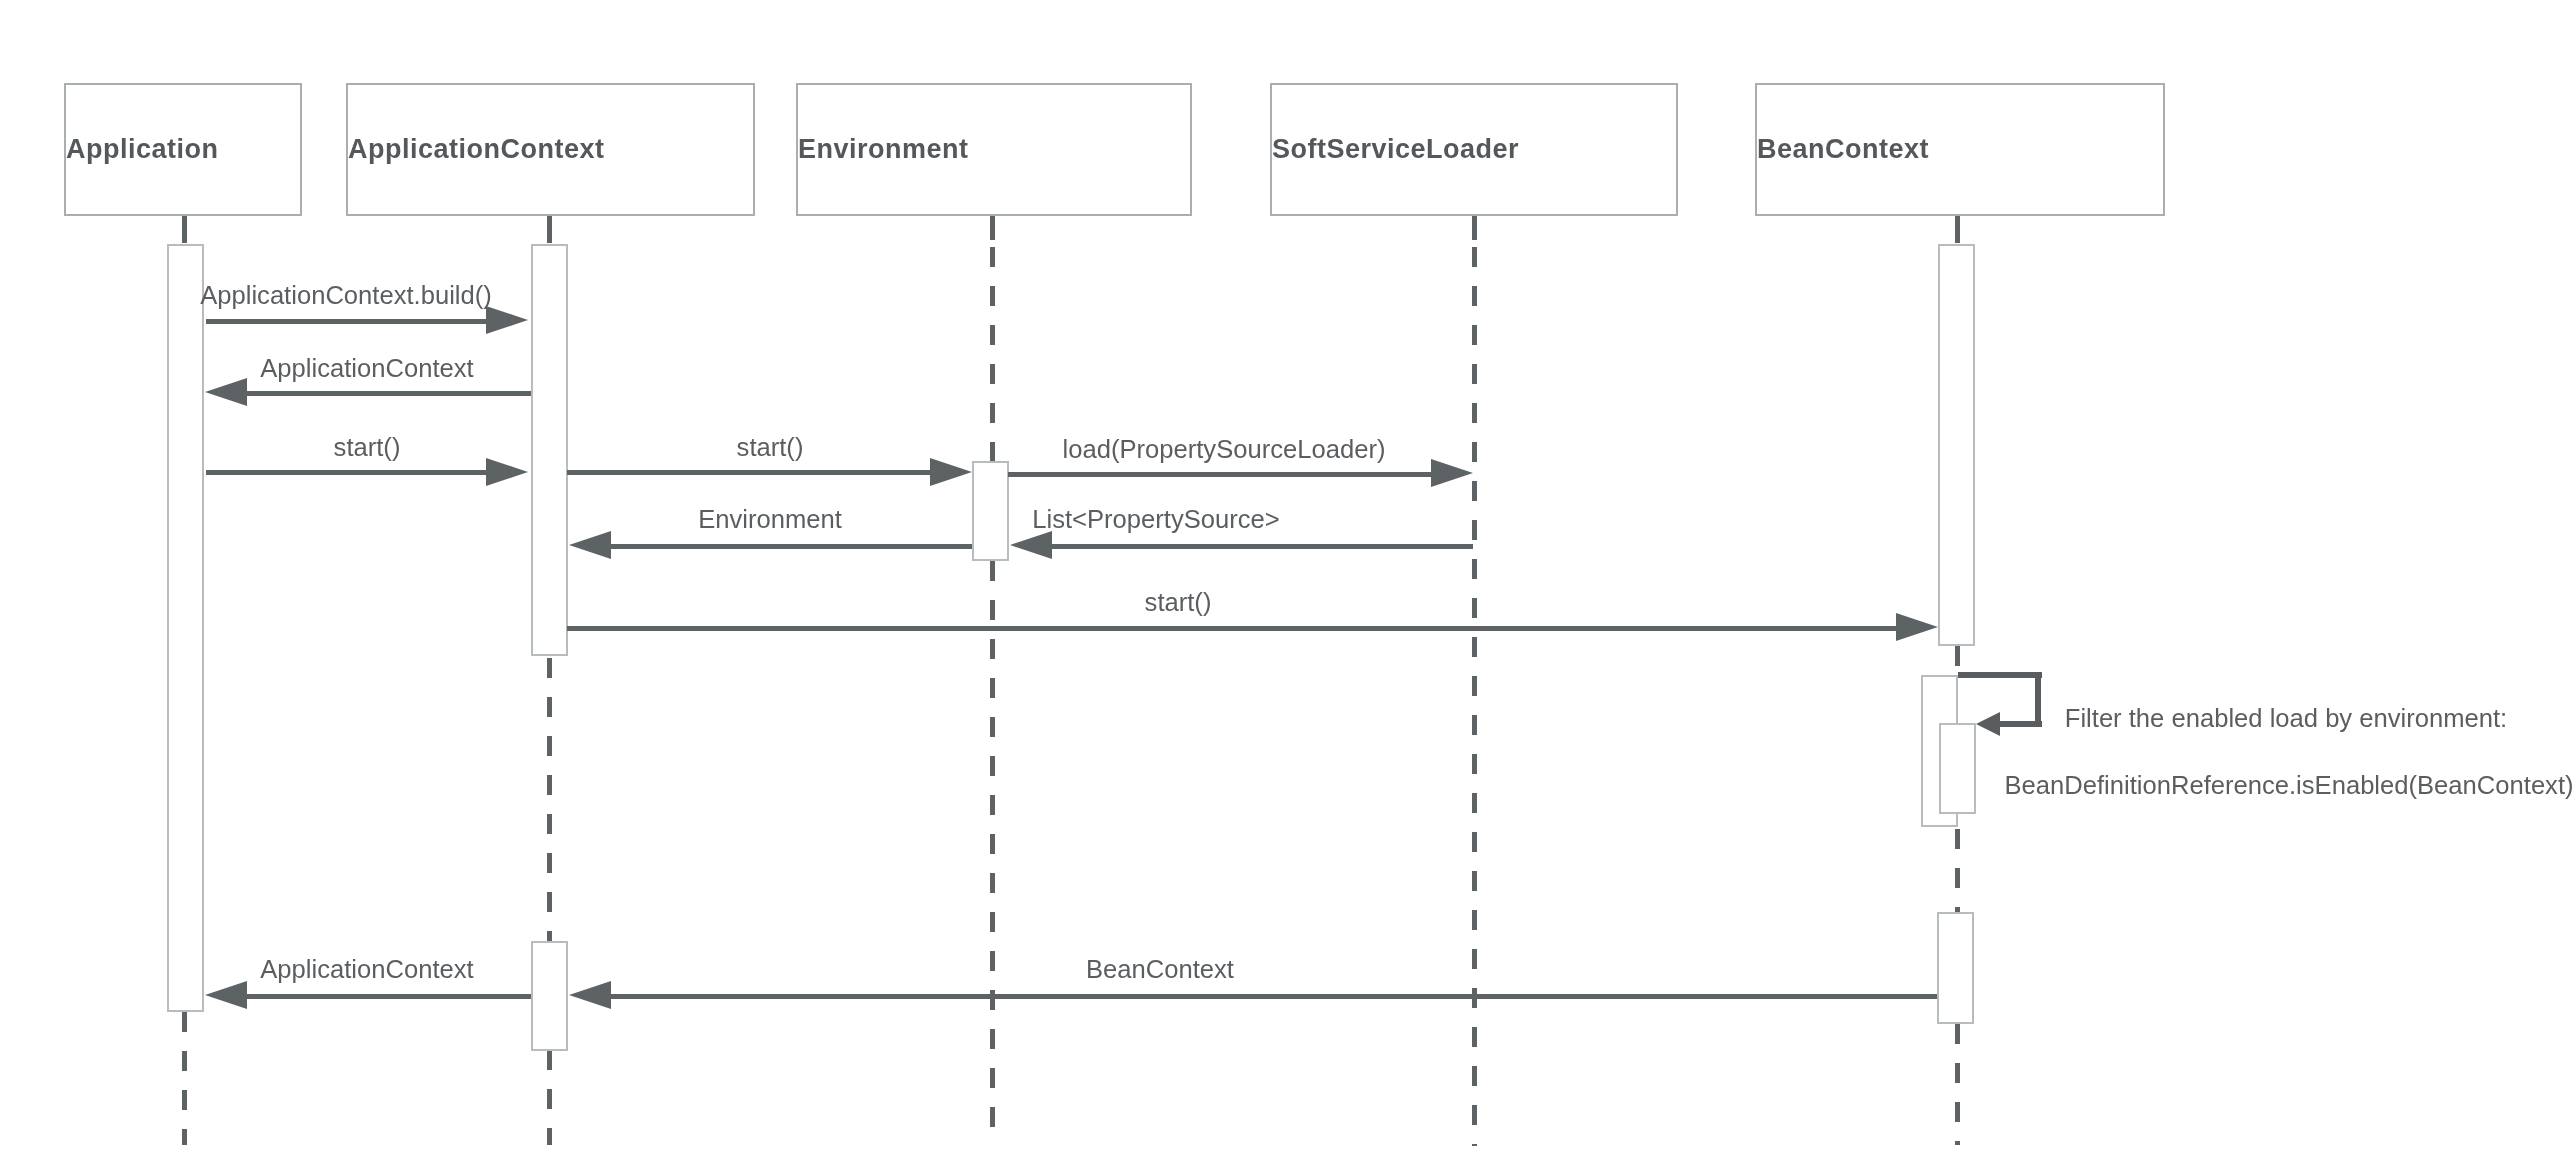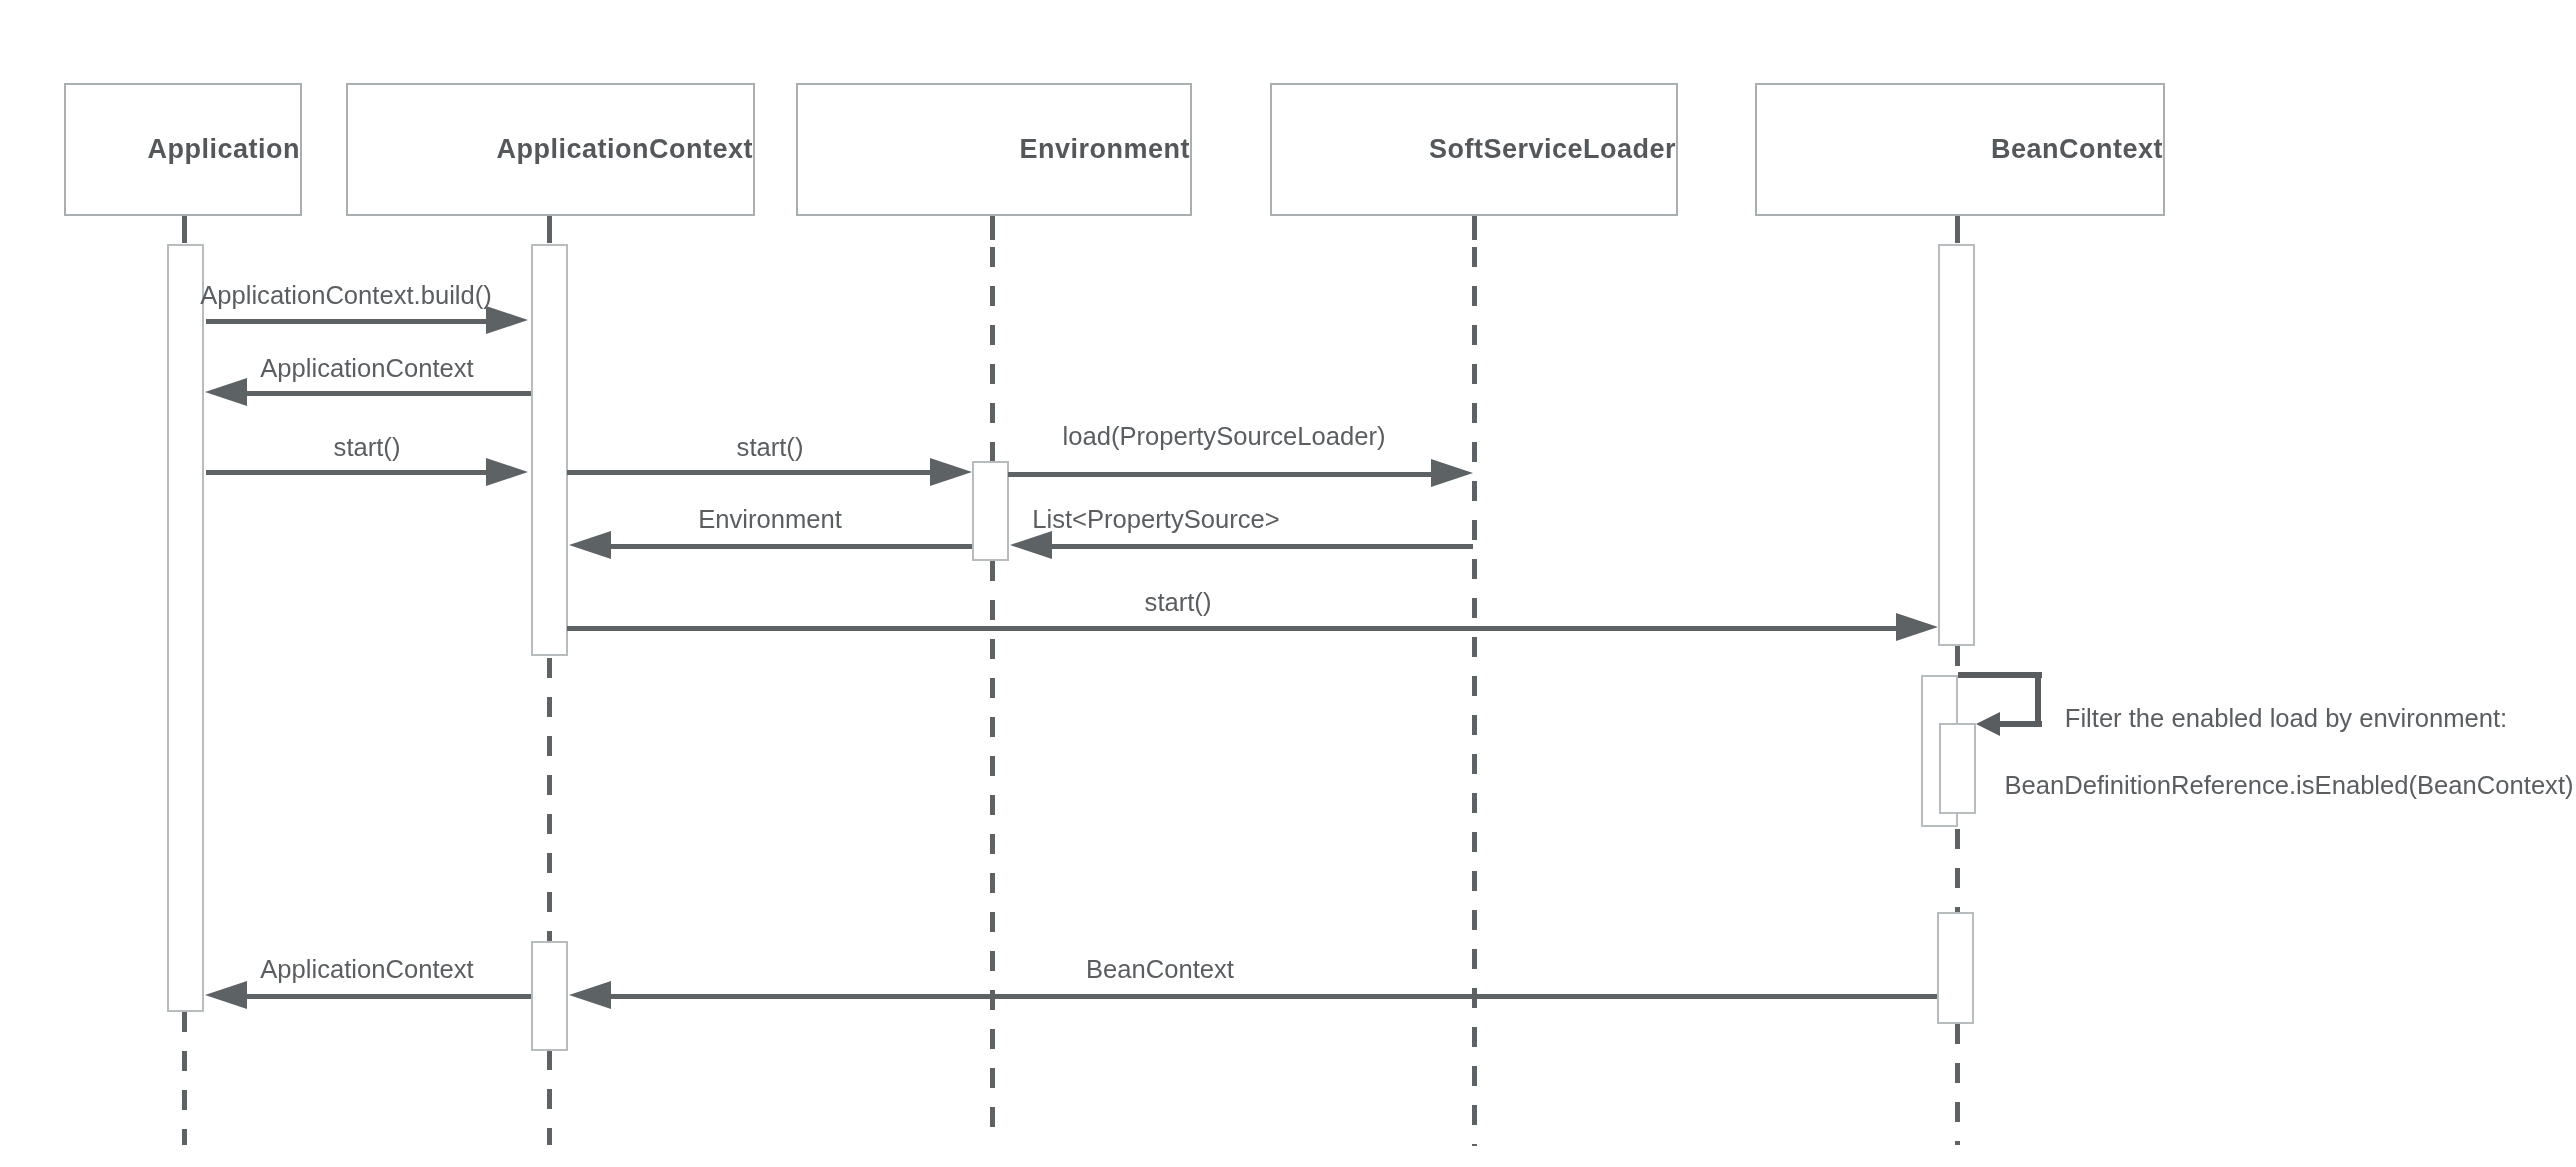--- a/index.html
+++ b/index.html
@@ -9,21 +9,21 @@
     background:#ffffff;
     font-family:"Liberation Sans", sans-serif;
     overflow:hidden;
   }
   
   .pbox{
     position:absolute;
     box-sizing:border-box;
     border:2.7px solid #a9aeb1;
     background:#ffffff;
-    display:flex;align-items:center;justify-content:flex-end;
+    display:flex;align-items:center;justify-content:flex-start;
   }
   .pbox span{
     font-size:27px;font-weight:700;color:#54585b;letter-spacing:0.5px;
   }
   
   .stub{position:absolute;width:4.6px;background:#5d6265;}
   
   .dash{
     position:absolute;width:4.6px;
     background:repeating-linear-gradient(to bottom,#5d6265 0 20px,transparent 20px 39px);
@@ -123,21 +123,21 @@
   <div class="head-l" style="left:205px;top:378px"></div>
 
   <span class="mlabel" style="left:367px;top:433px">start()</span>
   <div class="mline" style="left:206px;top:470px;width:281px"></div>
   <div class="head-r" style="left:486px;top:458px"></div>
 
   <span class="mlabel" style="left:770px;top:433px">start()</span>
   <div class="mline" style="left:567px;top:470px;width:364px"></div>
   <div class="head-r" style="left:930px;top:458px"></div>
 
-  <span class="mlabel" style="left:1224px;top:422px">load(PropertySourceLoader)</span>
+  <span class="mlabel" style="left:1224px;top:435px">load(PropertySourceLoader)</span>
   <div class="mline" style="left:1008px;top:472px;width:425px"></div>
   <div class="head-r" style="left:1431px;top:459px"></div>
 
   <span class="mlabel" style="left:770px;top:505px">Environment</span>
   <div class="mline" style="left:609px;top:544px;width:363px"></div>
   <div class="head-l" style="left:569px;top:531px"></div>
 
   <span class="mlabel" style="left:1156px;top:505px">List&lt;PropertySource&gt;</span>
   <div class="mline" style="left:1050px;top:544px;width:423px"></div>
   <div class="head-l" style="left:1010px;top:531px"></div>

